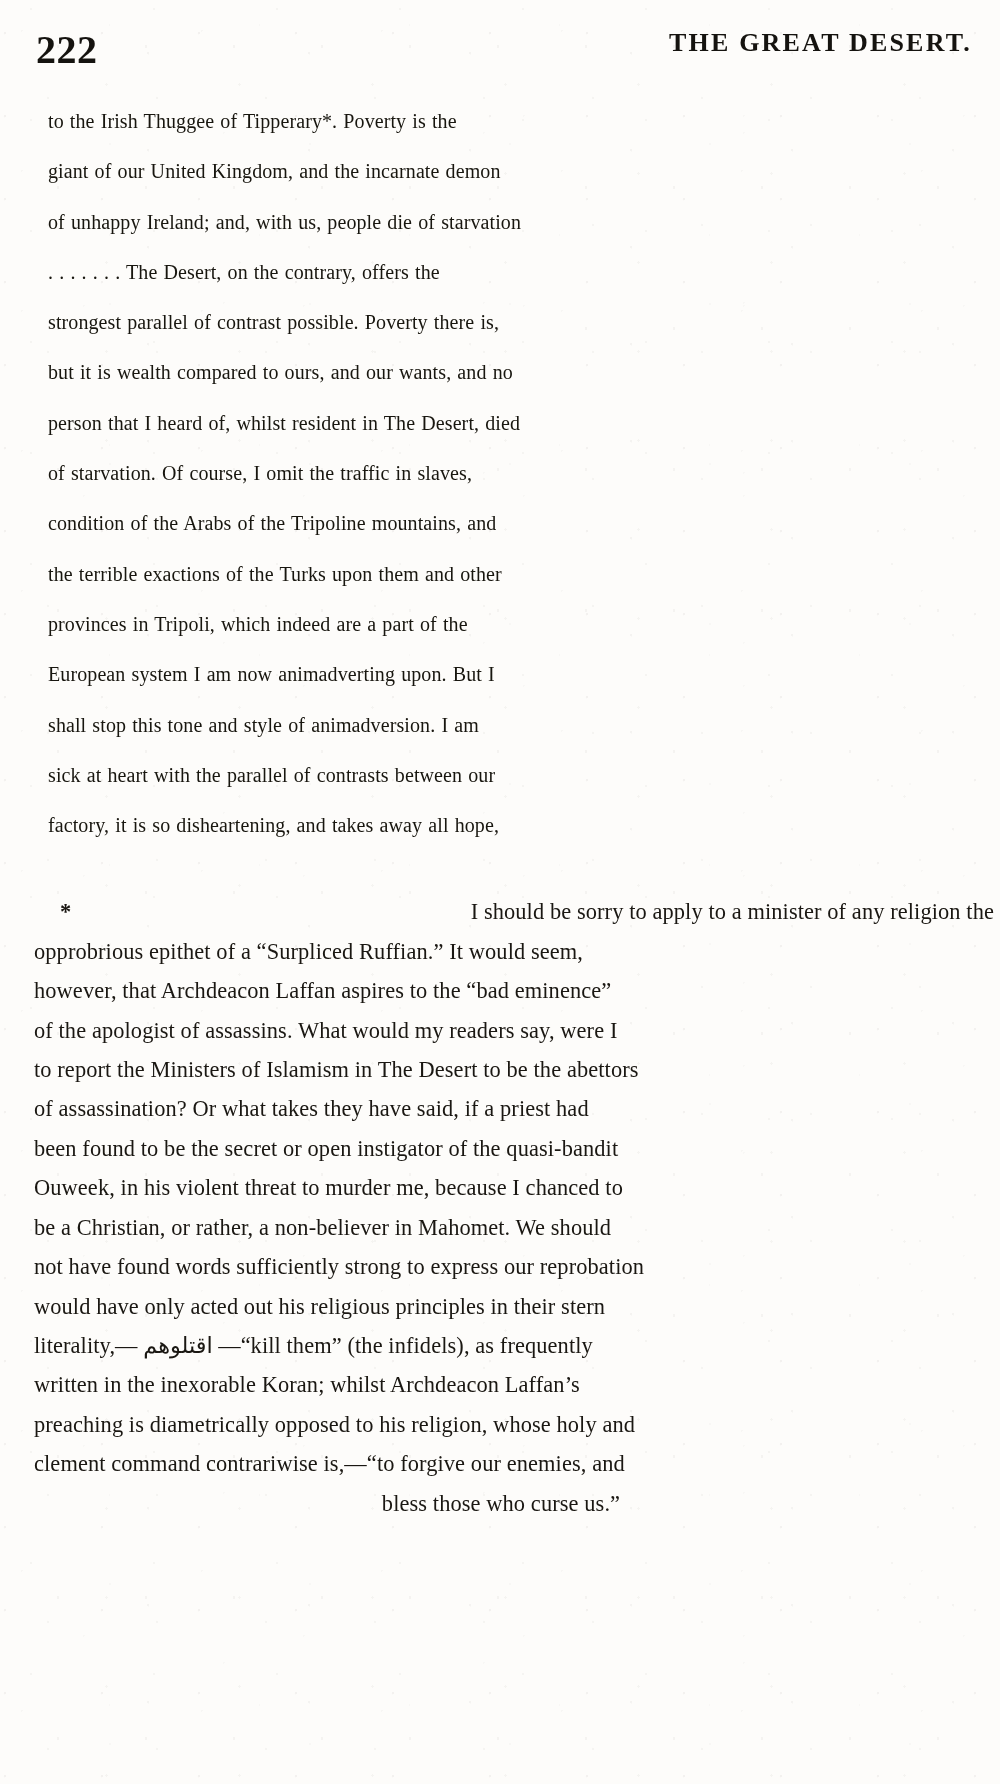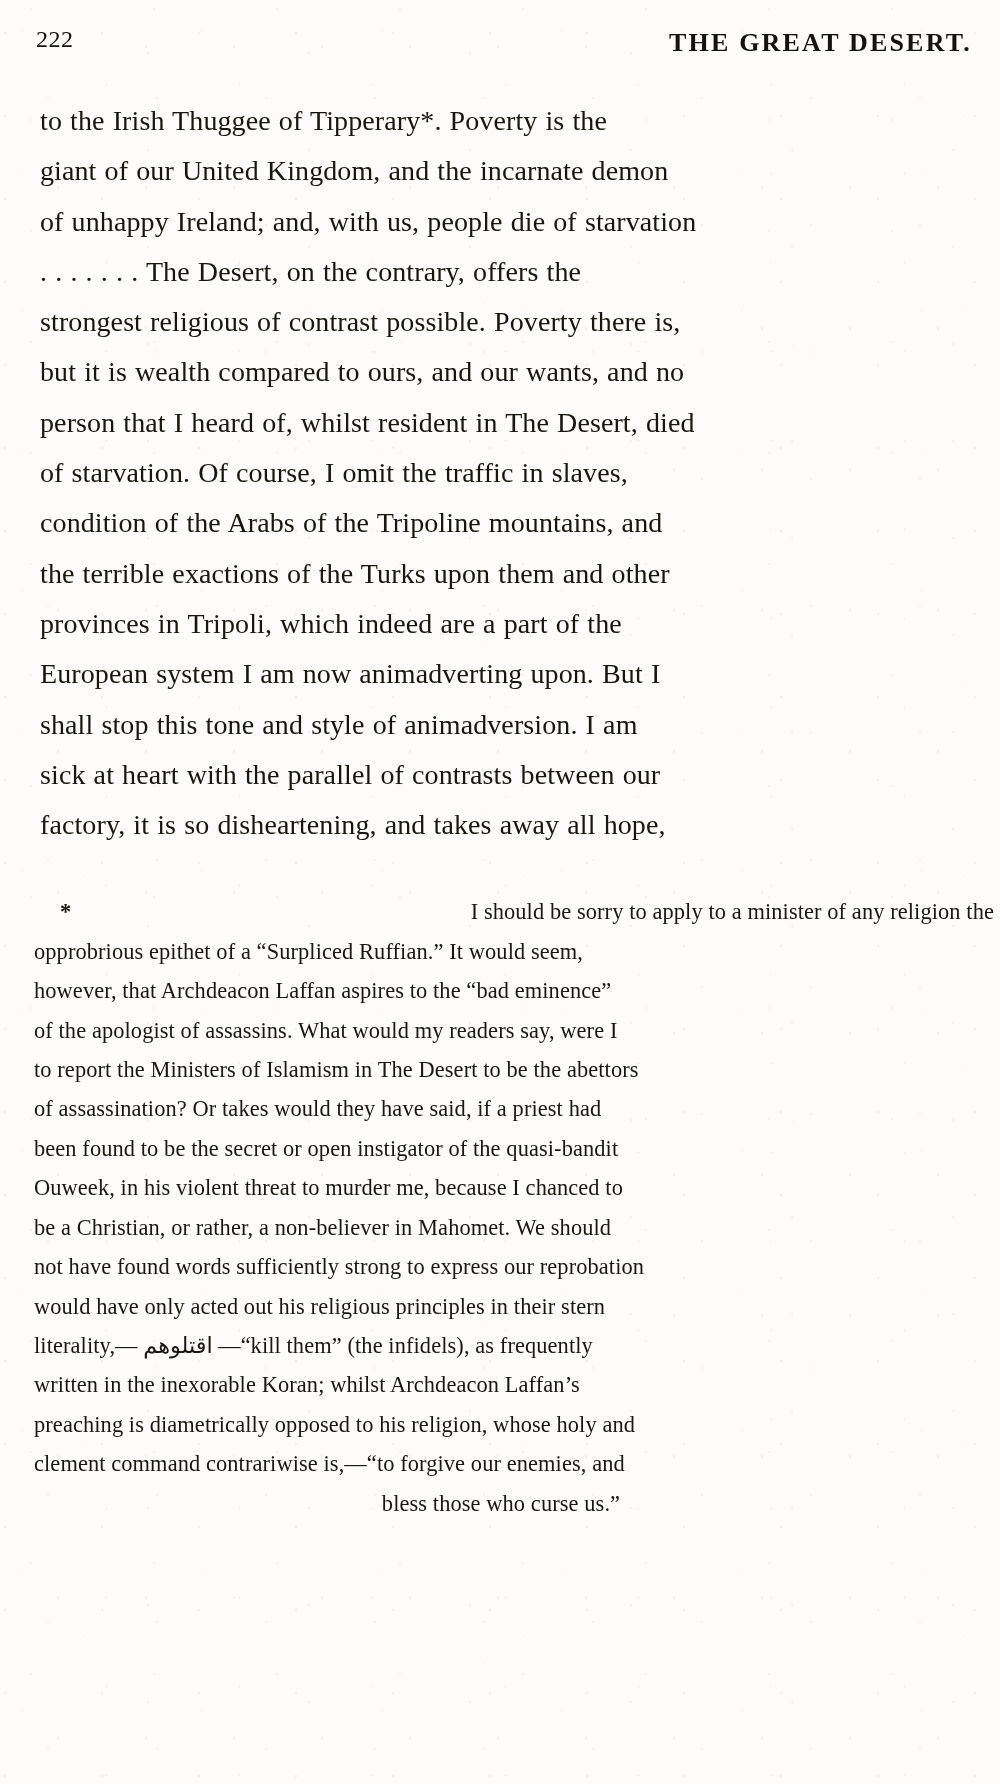--- a/index.html
+++ b/index.html
@@ -38,42 +38,42 @@
   
   .header-row {
     position: relative;
     height: 64px;
     margin-top: 20px;
   }
   .folio {
     position: absolute;
     left: 8px;
     top: 6px;
-    font-size: 24px;
-    font-weight: 400;
+    font-size: 40px;
+    font-weight: 700;
     letter-spacing: 0.5px;
     color: #15130f;
   }
   .running-head {
     position: absolute;
     left: 0;
     right: 0;
     top: 8px;
     text-align: right;
     font-size: 26px;
     font-weight: 700;
     letter-spacing: 2.2px;
     color: #15130f;
     padding-left: 40px;
   }
 
   
   .body-text {
-    margin: 12px 2px 0 12px;
-    font-size: 28px;
+    margin: 12px 2px 0 20px;
+    font-size: 20px;
     line-height: 50.3px;
     text-align: justify;
     text-align-last: justify;
     color: #18160f;
     letter-spacing: 0.1px;
     word-spacing: 1px;
   }
   .justify {
     display: flex;
     justify-content: space-between;
@@ -136,21 +136,21 @@
       <div class="justify">
           <span>giant of our United Kingdom, and the incarnate demon</span>
         </div>
       <div class="justify">
           <span>of unhappy Ireland; and, with us, people die of starvation</span>
         </div>
       <div class="justify">
           <span>. . . . . . .  The Desert, on the contrary, offers the</span>
         </div>
       <div class="justify">
-          <span>strongest religious of contrast possible.  Poverty there is,</span>
+          <span>strongest parallel of contrast possible.  Poverty there is,</span>
         </div>
       <div class="justify">
           <span>but it is wealth compared to ours, and our wants, and no</span>
         </div>
       <div class="justify">
           <span>person that I heard of, whilst resident in The Desert, died</span>
         </div>
       <div class="justify">
           <span>of starvation.  Of course, I omit the traffic in slaves,</span>
         </div>
@@ -188,21 +188,21 @@
       <div class="fline">
           <span>however, that Archdeacon Laffan aspires to the “bad eminence”</span>
         </div>
       <div class="fline">
           <span>of the apologist of assassins.  What would my readers say, were I</span>
         </div>
       <div class="fline">
           <span>to report the Ministers of Islamism in The Desert to be the abettors</span>
         </div>
       <div class="fline">
-          <span>of assassination?  Or takes would they have said, if a priest had</span>
+          <span>of assassination?  Or what takes they have said, if a priest had</span>
         </div>
       <div class="fline">
           <span>been found to be the secret or open instigator of the quasi-bandit</span>
         </div>
       <div class="fline">
           <span>Ouweek, in his violent threat to murder me, because I chanced to</span>
         </div>
       <div class="fline">
           <span>be a Christian, or rather, a non-believer in Mahomet.  We should</span>
         </div>

